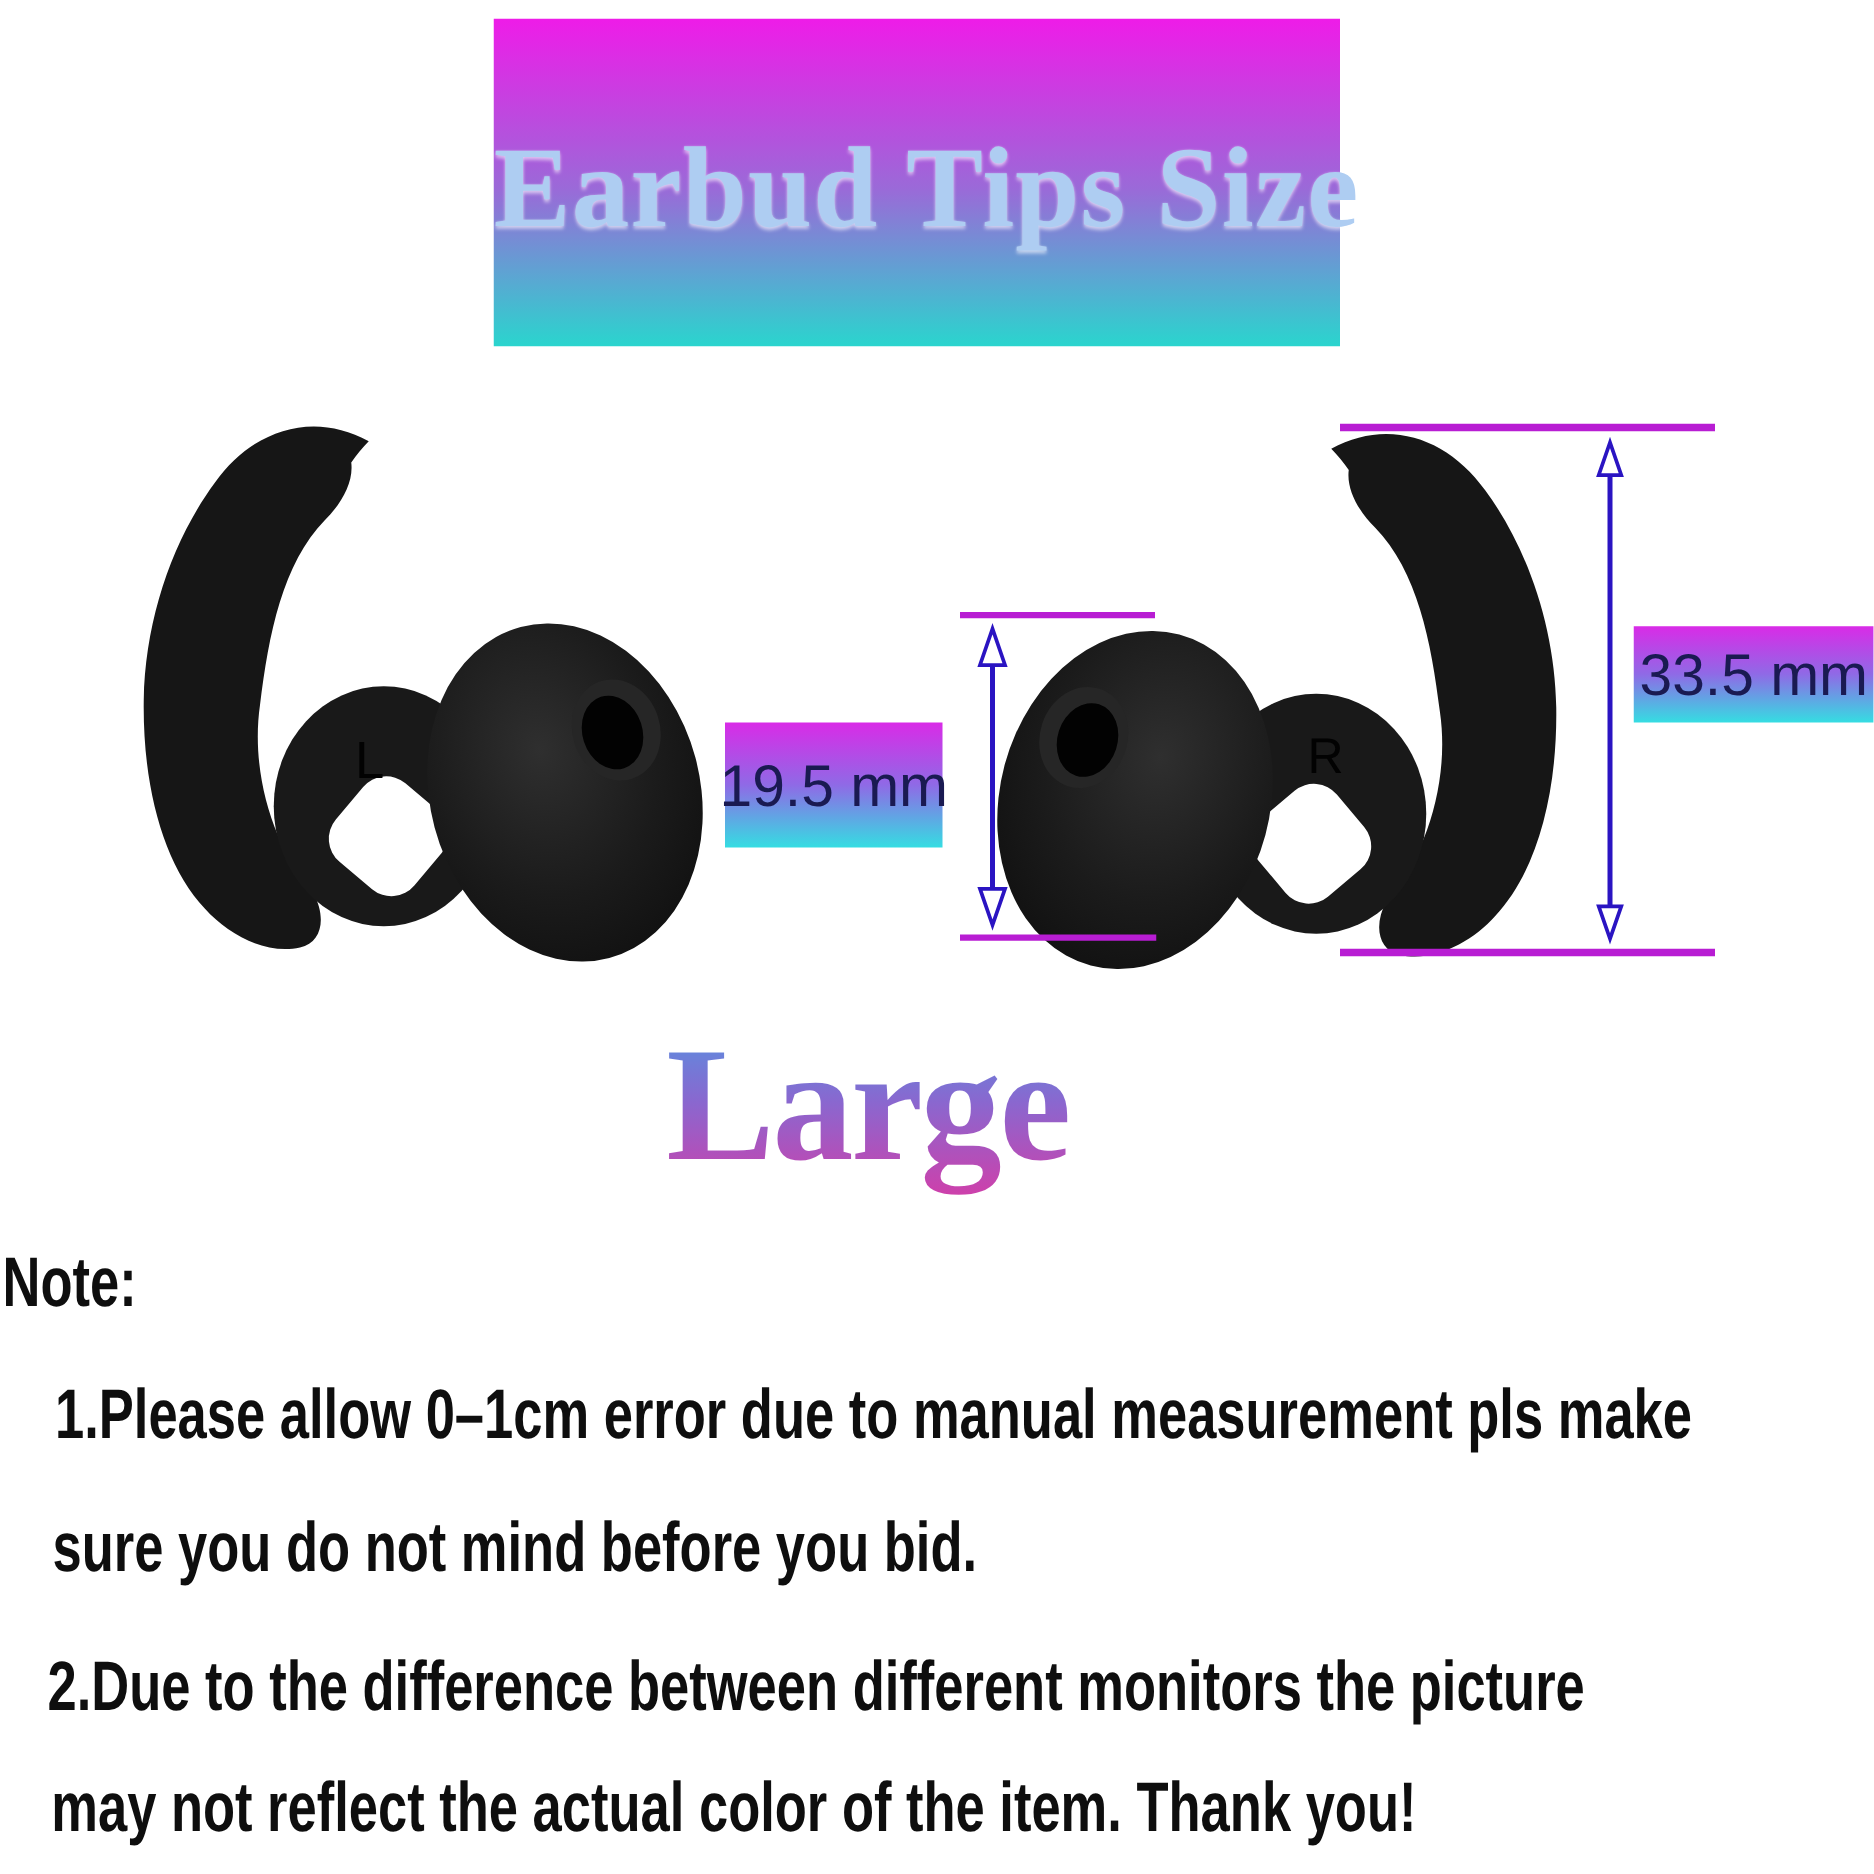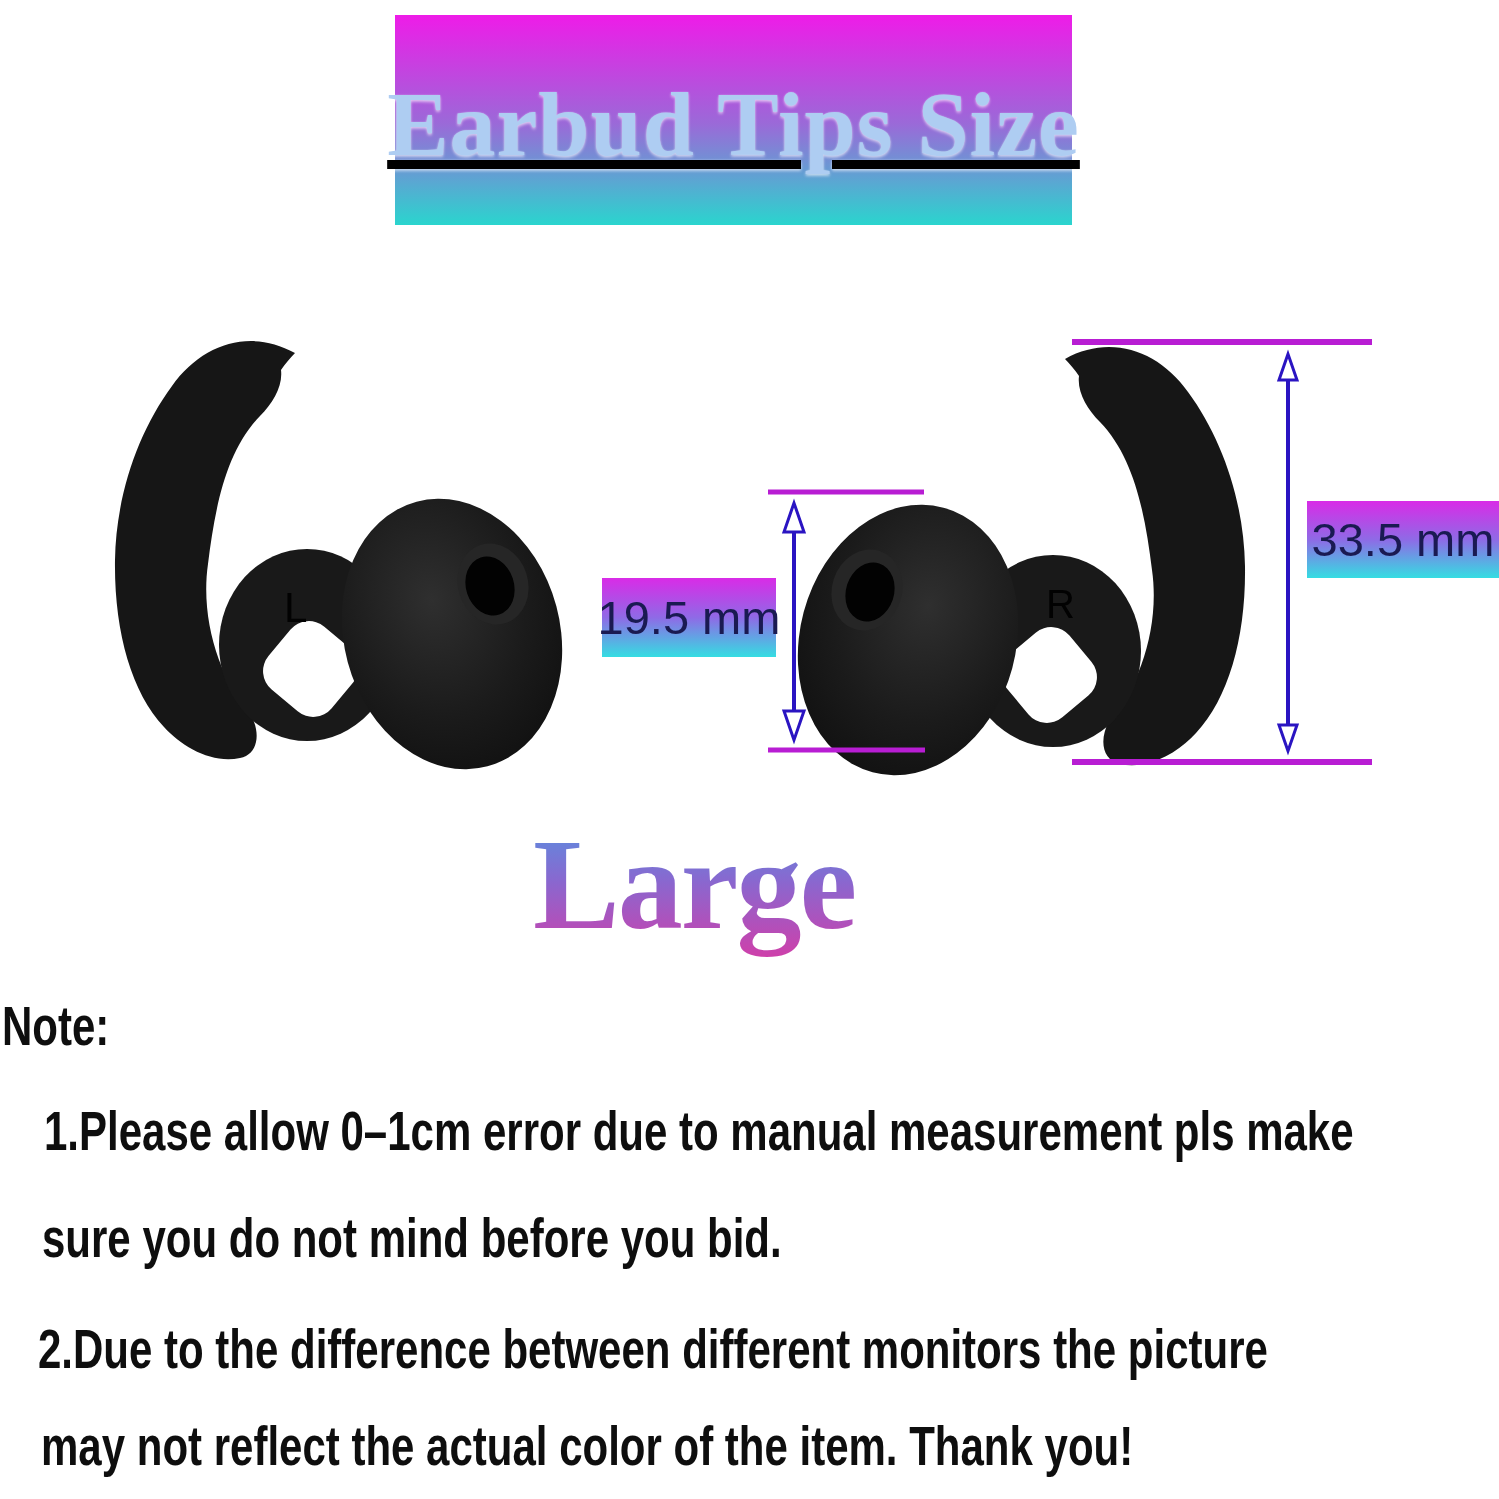--- a/index.html
+++ b/index.html
@@ -2,39 +2,39 @@
 <html><head>
 <meta charset="utf-8">
 <style>
   html,body{margin:0;padding:0;background:#ffffff;}
   .page{
     position:relative;width:1499px;height:1499px;background:#ffffff;
     overflow:hidden;font-family:"Liberation Sans",sans-serif;
   }
   
   .banner{
-    position:absolute;left:395px;top:15px;width:677px;height:210px;
+    position:absolute;left:395px;top:15px;width:677px;height:262px;
     background:linear-gradient(180deg,#ee1ce8 0%,#9a6ad8 52%,#2ad5ce 100%);
-    display:flex;align-items:center;justify-content:center;text-decoration:underline;
+    display:flex;align-items:center;
   }
   .banner-title{
     font-family:"Liberation Serif",serif;font-weight:bold;font-size:92px;
     color:#aecdf2;letter-spacing:1px;padding-top:8px;
     text-shadow:0 2px 3px rgba(255,255,255,0.55),0 0 2px rgba(255,255,255,0.35);
     white-space:nowrap;
   }
   
   .illustration{position:absolute;left:0;top:0;width:1499px;height:1499px;z-index:1;}
   
   .dim-label{
     position:absolute;display:flex;align-items:center;justify-content:center;
     background:linear-gradient(180deg,#d92be7 0%,#8f6ae6 50%,#35dde2 100%);
     color:#1a1a52;font-size:47px;font-weight:normal;white-space:nowrap;z-index:2;
   }
-  .dim-label.tip{left:602px;top:578px;width:174px;height:79px;}
+  .dim-label.tip{left:580px;top:578px;width:174px;height:100px;}
   .dim-label.total{left:1307px;top:501px;width:192px;height:77px;}
   
   .size-label{
     position:absolute;left:533px;top:788px;z-index:2;
     font-family:"Liberation Serif",serif;font-weight:bold;font-size:130px;
     letter-spacing:-2px;line-height:1.15;
     background:linear-gradient(180deg,#4f97e3 0%,#8a67cf 48%,#d13ea9 100%);
     -webkit-background-clip:text;background-clip:text;
     color:transparent;white-space:nowrap;margin-top:22px;
   }

